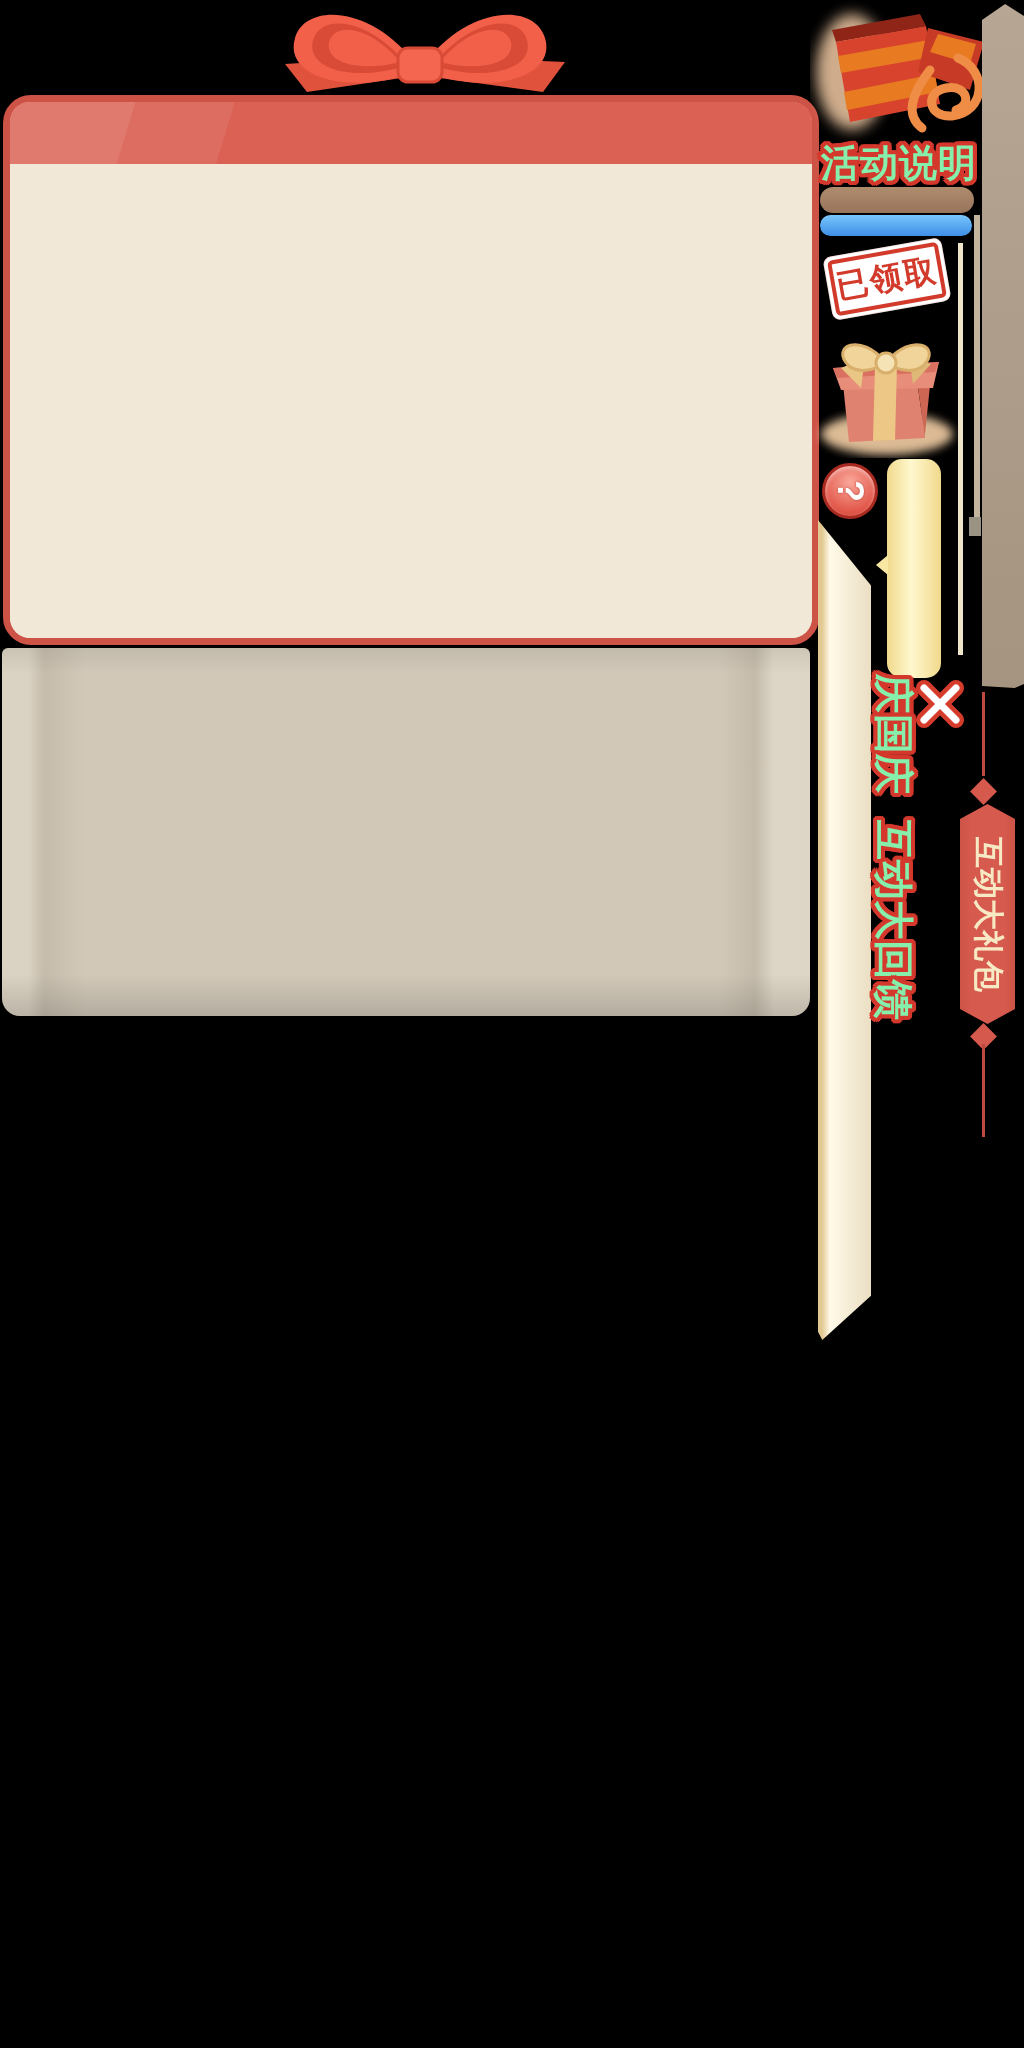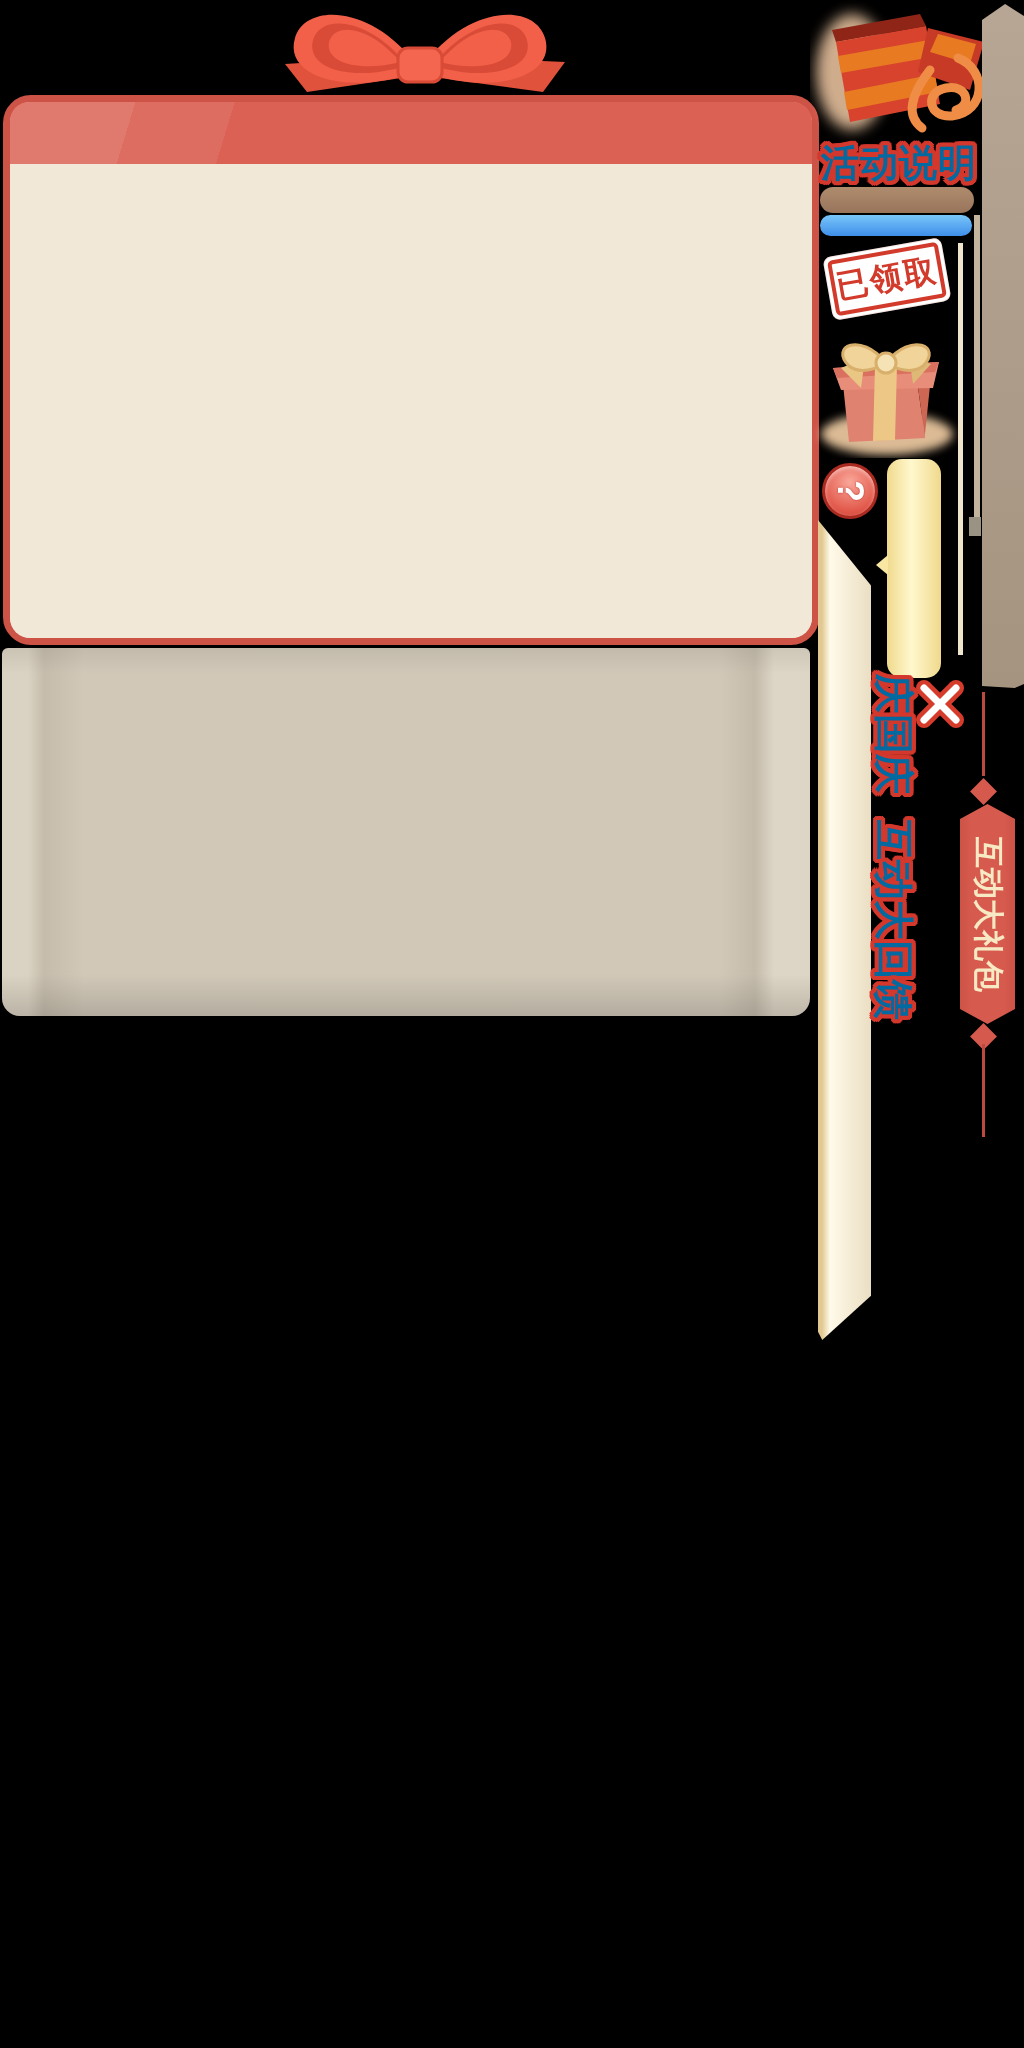--- a/index.html
+++ b/index.html
@@ -37,21 +37,21 @@
     overflow:hidden;
   }
   .second-panel::after{
     content:"";position:absolute;inset:0;border-radius:inherit;
     background:linear-gradient(180deg,rgba(0,0,0,.07),rgba(0,0,0,0) 26px,
       rgba(0,0,0,0) calc(100% - 42px),rgba(0,0,0,.14));
   }
   
   .gift-open{position:absolute;left:810px;top:0;width:186px;height:142px;}
   .stroke-red{
-    color:#0369a1;font-weight:bold;
+    color:#86efac;font-weight:bold;
     text-shadow:
       4px 0 0 #D4382C,-4px 0 0 #D4382C,0 4px 0 #D4382C,0 -4px 0 #D4382C,
       3px 3px 0 #D4382C,3px -3px 0 #D4382C,-3px 3px 0 #D4382C,-3px -3px 0 #D4382C,
       4px 2px 0 #D4382C,4px -2px 0 #D4382C,-4px 2px 0 #D4382C,-4px -2px 0 #D4382C,
       2px 4px 0 #D4382C,-2px 4px 0 #D4382C,2px -4px 0 #D4382C,-2px -4px 0 #D4382C;
   }
   .act-label{
     position:absolute;left:815px;top:142px;width:168px;height:44px;
     font-size:38px;letter-spacing:1px;line-height:42px;text-align:center;white-space:nowrap;
   }

